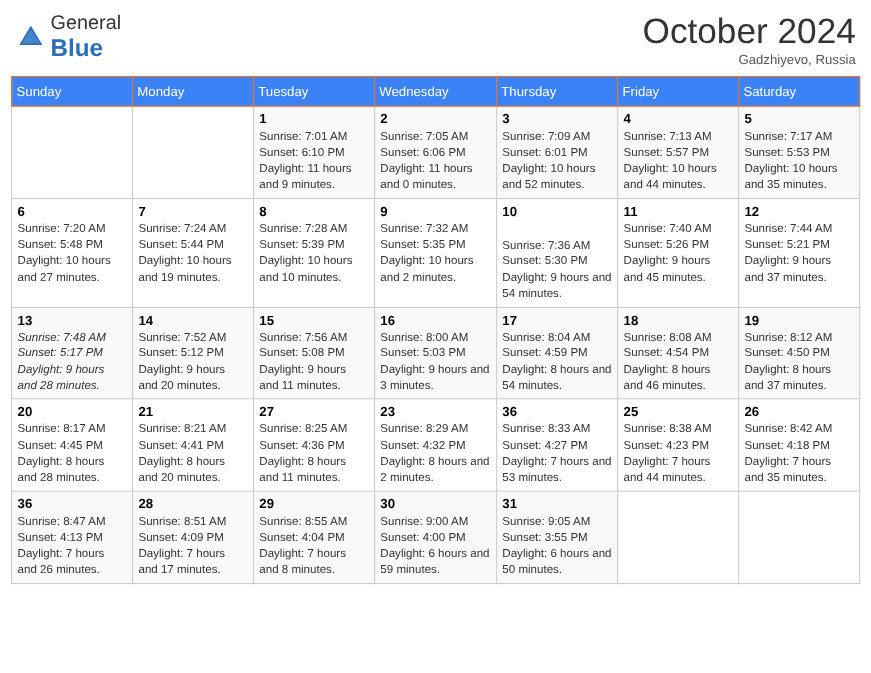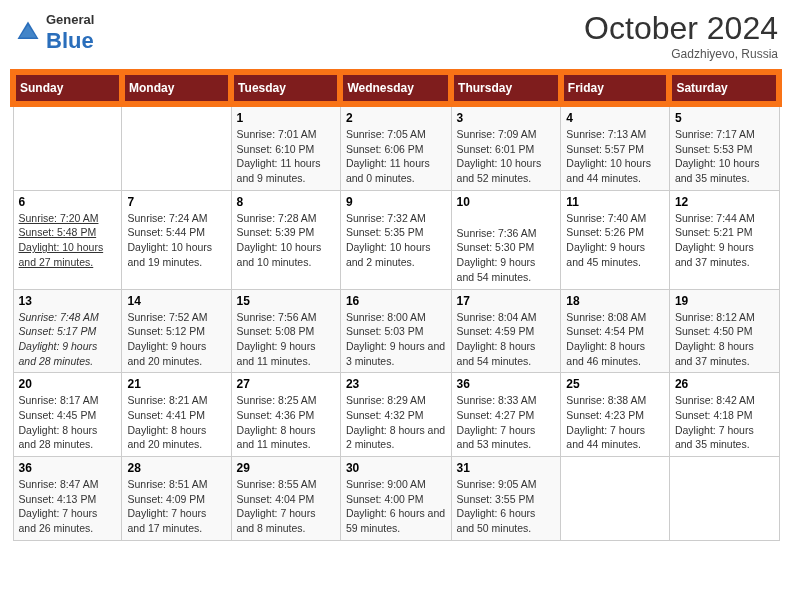--- a/index.html
+++ b/index.html
@@ -15,42 +15,42 @@
       justify-content: space-between;
       align-items: flex-start;
       margin-bottom: 8px;
       padding: 0 4px;
     }
     .logo {
       display: flex;
       align-items: center;
       gap: 4px;
     }
-    .logo-text-general { font-size: 13px; font-weight: bold; color: #333; }
+    .logo-text-general { font-size: 18px; font-weight: normal; color: #333; }
     .logo-text-blue { font-size: 22px; font-weight: bold; color: #2a6ebb; }
     .logo-icon {
       width: 28px;
       height: 28px;
     }
     .title-block { text-align: right; }
     .month-title { font-size: 32px; color: #333; font-weight: normal; margin-left: 16px; }
     .location-title { font-size: 12px; color: #555; }
     table {
       width: 100%;
       border-collapse: collapse;
       font-size: 11px;
     }
     thead tr th {
-      background: #7f1d1d;
+      background: #3b82f6;
       color: #fff;
       padding: 6px 4px;
       text-align: left;
       font-size: 12px;
-      font-weight: bold;
-      border: 6px solid #f97316;
+      font-weight: normal;
+      border: 1px solid #f97316;
     }
     tbody tr td {
       border: 1px solid #ccc;
       vertical-align: top;
       padding: 4px 5px;
       width: 113px;
       min-height: 70px;
       background: #fff;
     }
     tbody tr:nth-child(odd) td { background: #f9f9f9; }
@@ -122,21 +122,21 @@
         <td>
           <span class="day-number">5</span>
           <div class="day-info" style="white-space: pre-line;">Sunrise: 7:17 AM
 Sunset: 5:53 PM
 Daylight: 10 hours and 35 minutes.</div>
         </td>
       </tr>
       <tr>
         <td>
           <span class="day-number">6</span>
-          <div class="day-info" style="white-space: pre-line; text-decoration: underline;">Sunrise: 7:20 AM
+          <div class="day-info" style="white-space: pre-line;">Sunrise: 7:20 AM
 Sunset: 5:48 PM
 Daylight: 10 hours and 27 minutes.</div>
         </td>
         <td>
           <span class="day-number">7</span>
           <div class="day-info" style="white-space: pre-line;">Sunrise: 7:24 AM
 Sunset: 5:44 PM
 Daylight: 10 hours and 19 minutes.</div>
         </td>
         <td>

